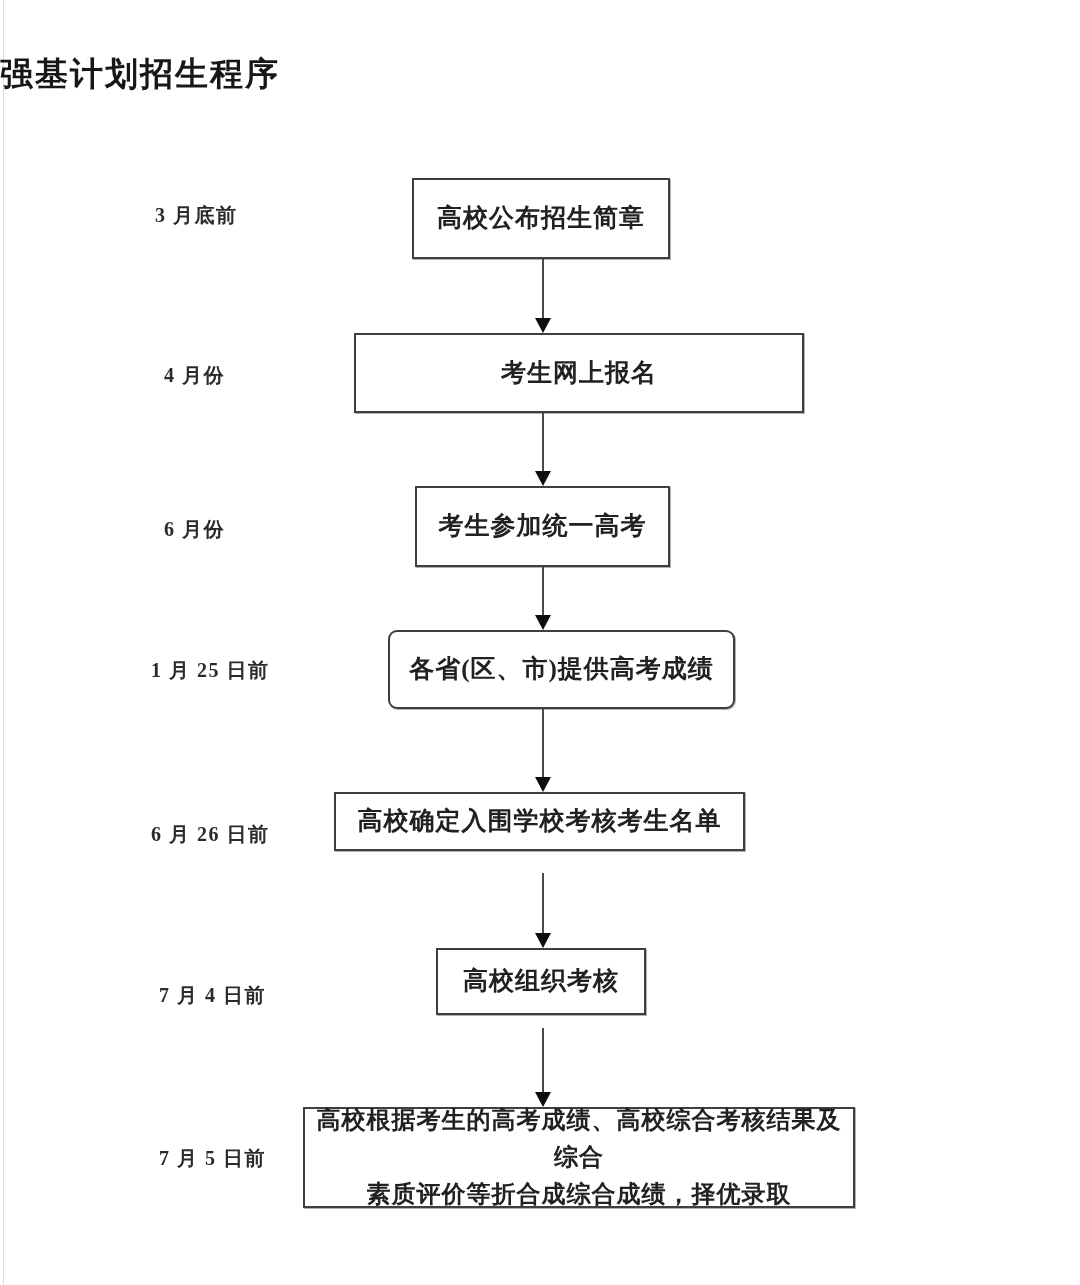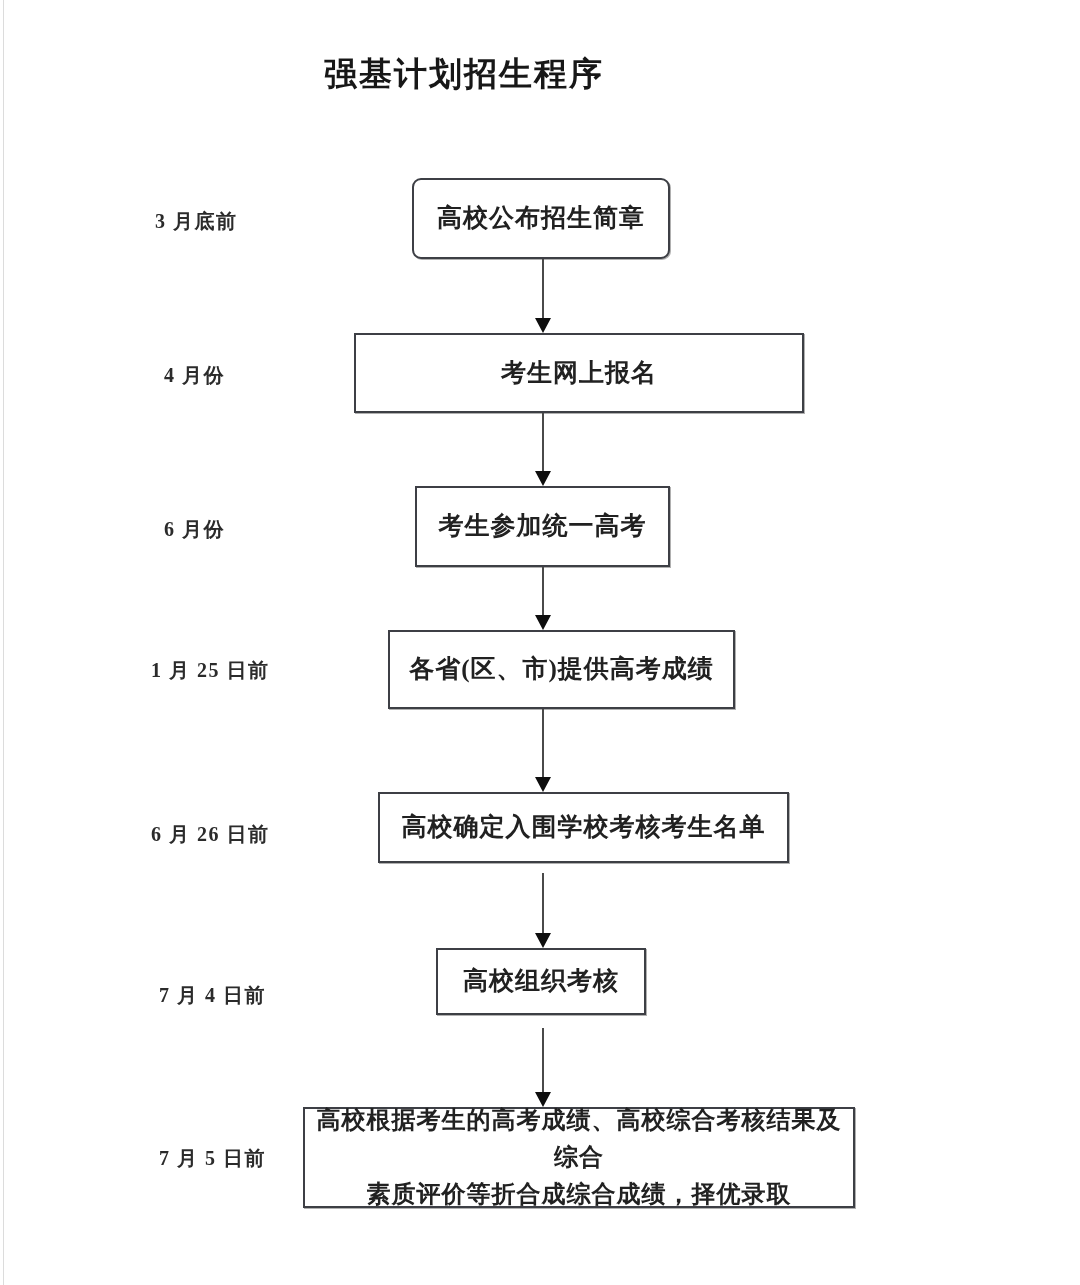--- a/index.html
+++ b/index.html
@@ -26,21 +26,20 @@
     width: 1px;
     height: 1285px;
     background: #dcdcdc;
   }
 
   .page-title {
     position: absolute;
     left: 0;
     top: 52px;
     width: 928px;
-    text-align: center;
     font-family: "DejaVu Sans", "Liberation Sans", sans-serif;
     font-weight: bold;
     font-size: 33px;
     letter-spacing: 2px;
     color: #171717;
   }
 
   .flow {
     position: absolute;
     left: 0;
@@ -105,38 +104,38 @@
   }
 </style>
 </head>
 <body>
 
 <div class="scan-edge"></div>
 
 <div class="page-title">强基计划招生程序</div>
 
 <div class="flow" id="flow-container">
-    <div class="stage-label" style="left: 155px; top: 208px;">3 月底前</div>
-    <div class="node" style="left: 412px; top: 178px; width: 258px; height: 81px; border-radius: 9px;">
+    <div class="stage-label" style="left: 155px; top: 202px;">3 月底前</div>
+    <div class="node" style="left: 412px; top: 178px; width: 258px; height: 81px;">
       <span class="node-text">高校公布招生简章</span>
     </div>
     <div class="stage-label" style="left: 164px; top: 362px;">4 月份</div>
     <div class="node" style="left: 354px; top: 333px; width: 450px; height: 80px;">
       <span class="node-text">考生网上报名</span>
     </div>
     <div class="stage-label" style="left: 164px; top: 516px;">6 月份</div>
     <div class="node" style="left: 415px; top: 486px; width: 255px; height: 81px;">
       <span class="node-text">考生参加统一高考</span>
     </div>
     <div class="stage-label" style="left: 151px; top: 657px;">1 月 25 日前</div>
-    <div class="node" style="left: 388px; top: 630px; width: 347px; height: 79px;">
+    <div class="node" style="left: 388px; top: 630px; width: 347px; height: 79px; border-radius: 9px;">
       <span class="node-text">各省(区、市)提供高考成绩</span>
     </div>
     <div class="stage-label" style="left: 151px; top: 821px;">6 月 26 日前</div>
-    <div class="node" style="left: 334px; top: 792px; width: 411px; height: 71px; margin-left: 44px;">
+    <div class="node" style="left: 334px; top: 792px; width: 411px; height: 59px;">
       <span class="node-text">高校确定入围学校考核考生名单</span>
     </div>
     <div class="stage-label" style="left: 159px; top: 982px;">7 月 4 日前</div>
     <div class="node" style="left: 436px; top: 948px; width: 210px; height: 67px;">
       <span class="node-text">高校组织考核</span>
     </div>
     <div class="stage-label" style="left: 159px; top: 1145px;">7 月 5 日前</div>
     <div class="node two-line" style="left: 303px; top: 1107px; width: 552px; height: 101px;">
       <span class="node-text">高校根据考生的高考成绩、高校综合考核结果及综合<br>素质评价等折合成综合成绩，择优录取</span>
     </div>

